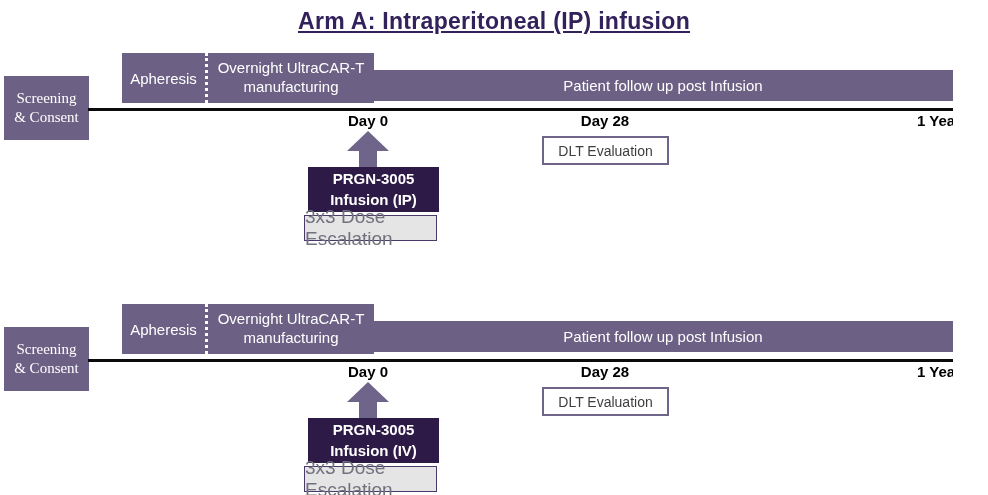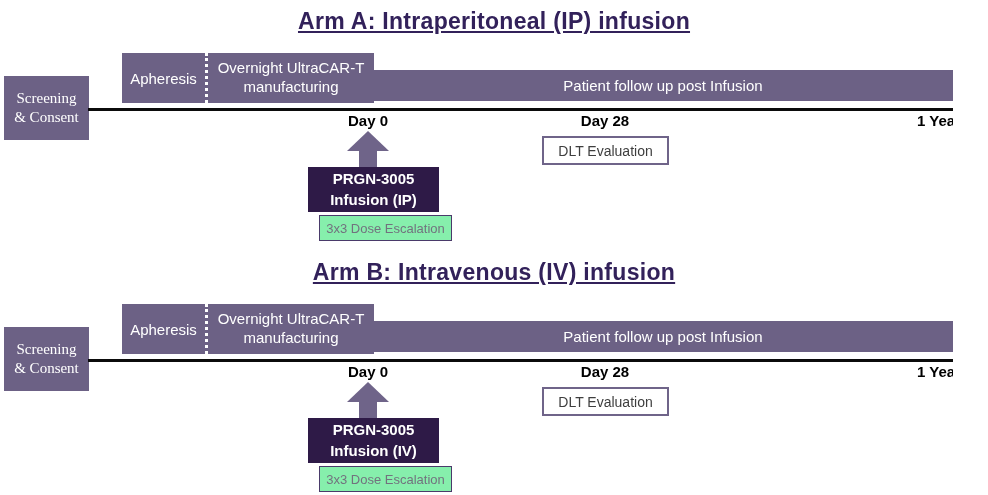--- a/index.html
+++ b/index.html
@@ -53,23 +53,23 @@
     border-left:21px solid transparent;border-right:21px solid transparent;
     border-bottom:20px solid var(--arrow-purple);}
   .arrow-stem{position:absolute;left:359px;top:150px;width:18px;height:18px;
     background:var(--arrow-purple);}
 
   .prgn{position:absolute;left:308px;top:167px;width:131px;height:45px;
     background:var(--dark-purple);color:#fff;font-weight:bold;font-size:15px;
     line-height:1.35;display:flex;align-items:center;justify-content:center;
     text-align:center;white-space:pre-line;}
 
-  .dose{position:absolute;left:319px;top:215px;width:133px;height:26px;
-    background:#86efac;border:1.5px solid var(--dose-border);color:var(--dose-text);
-    font-size:13px;display:flex;align-items:center;justify-content:center;}
+  .dose{position:absolute;left:304px;top:215px;width:133px;height:26px;
+    background:#e5e5e5;border:1.5px solid var(--dose-border);color:var(--dose-text);
+    font-size:19px;display:flex;align-items:center;justify-content:center;}
 </style>
 </head>
 <body>
 
 <div class="canvas">
 
   <section class="arm" style="top:0">
     <div class="arm-title">Arm A: Intraperitoneal (IP) infusion</div>
 
     <div class="pbox screening">Screening
@@ -93,21 +93,20 @@
 
     <div class="arrow-head"></div>
     <div class="arrow-stem"></div>
 
     <div class="prgn">PRGN-3005
 Infusion (IP)</div>
     <div class="dose">3x3 Dose Escalation</div>
   </section>
 
   <section class="arm" style="top:251px">
-    <div class="arm-title">Arm B: Intravenous (IV) infusion</div>
 
     <div class="pbox screening">Screening
 &amp; Consent</div>
 
     <div class="timeline"></div>
 
     <div class="aph-group">
       <div class="aph-cell">Apheresis</div>
       <div class="man-cell">Overnight UltraCAR-T
 manufacturing</div>

